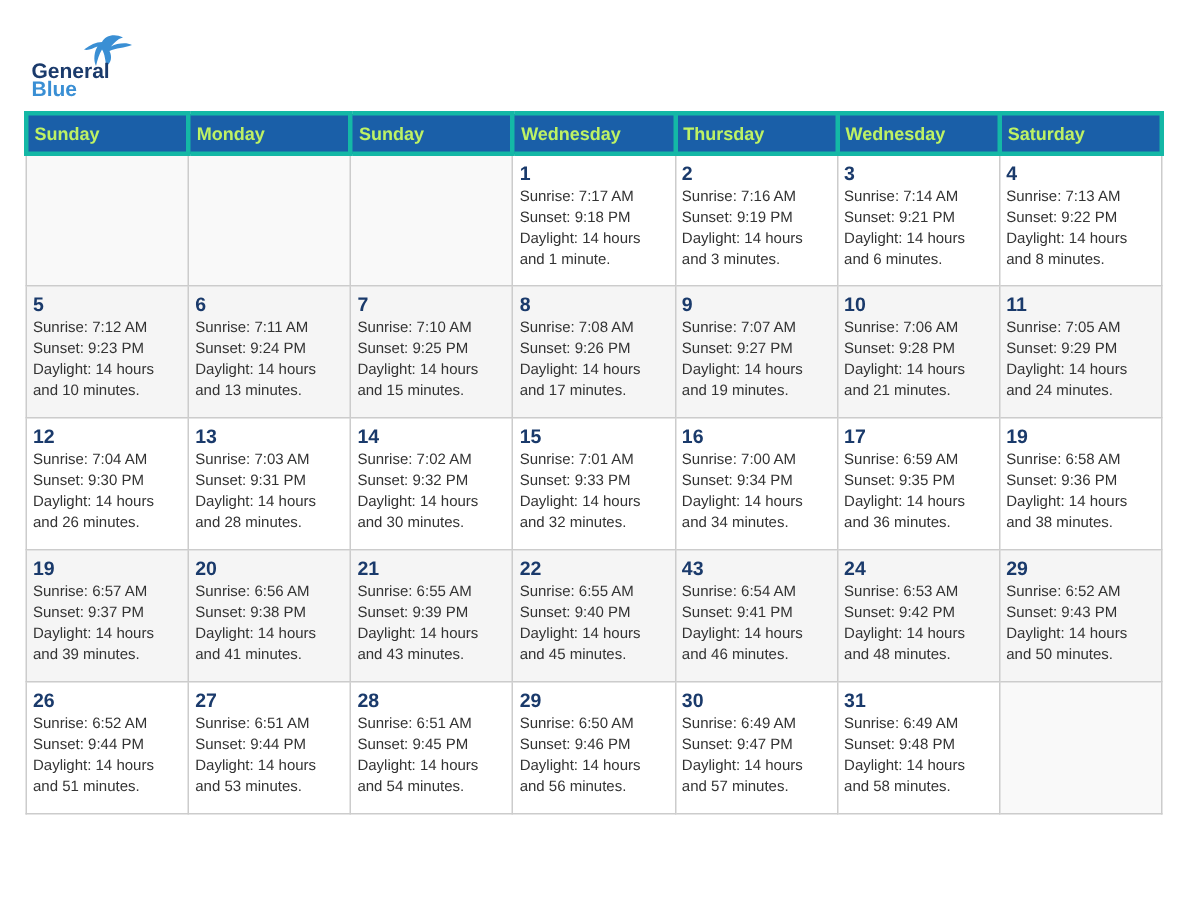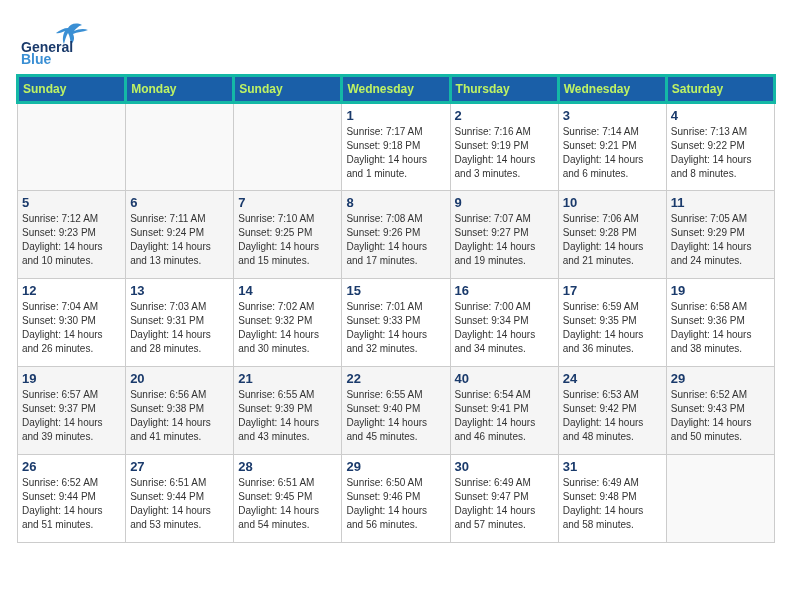--- a/index.html
+++ b/index.html
@@ -208,21 +208,21 @@
         </td>
         <td>
           <span class="day-num">21</span>
           <div class="day-info">Sunrise: 6:55 AM<br>Sunset: 9:39 PM<br>Daylight: 14 hours and 43 minutes.</div>
         </td>
         <td>
           <span class="day-num">22</span>
           <div class="day-info">Sunrise: 6:55 AM<br>Sunset: 9:40 PM<br>Daylight: 14 hours and 45 minutes.</div>
         </td>
         <td>
-          <span class="day-num">40</span>
+          <span class="day-num">43</span>
           <div class="day-info">Sunrise: 6:54 AM<br>Sunset: 9:41 PM<br>Daylight: 14 hours and 46 minutes.</div>
         </td>
         <td>
           <span class="day-num">24</span>
           <div class="day-info">Sunrise: 6:53 AM<br>Sunset: 9:42 PM<br>Daylight: 14 hours and 48 minutes.</div>
         </td>
         <td>
           <span class="day-num">29</span>
           <div class="day-info">Sunrise: 6:52 AM<br>Sunset: 9:43 PM<br>Daylight: 14 hours and 50 minutes.</div>
         </td>

